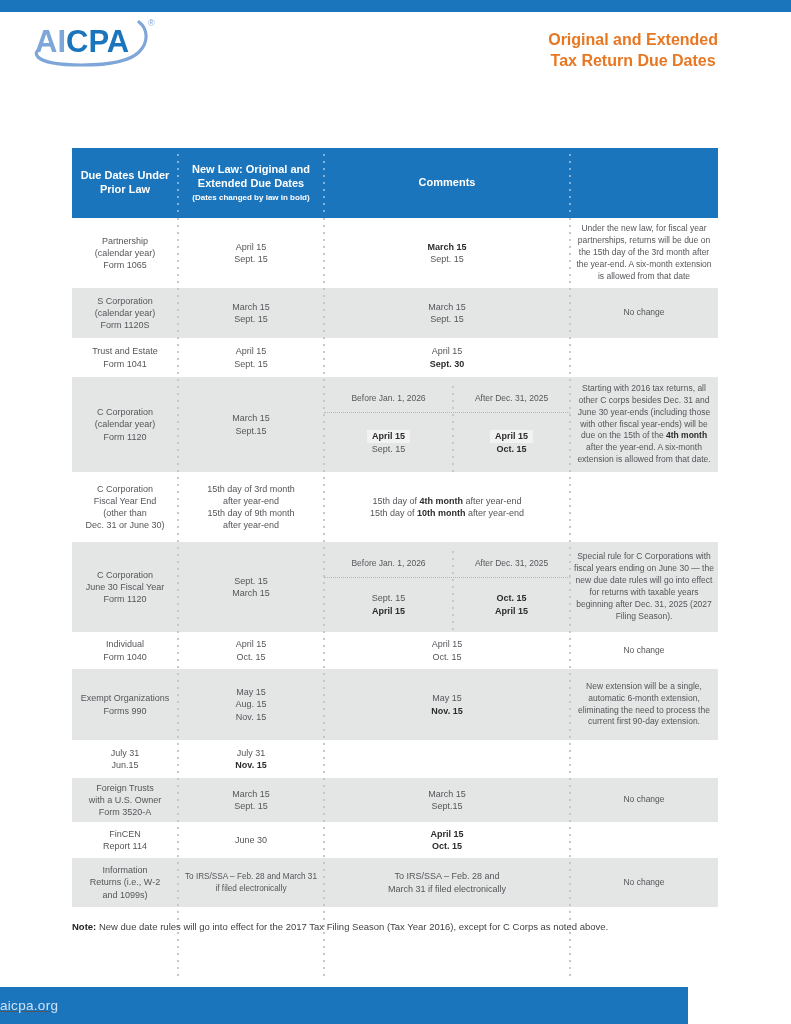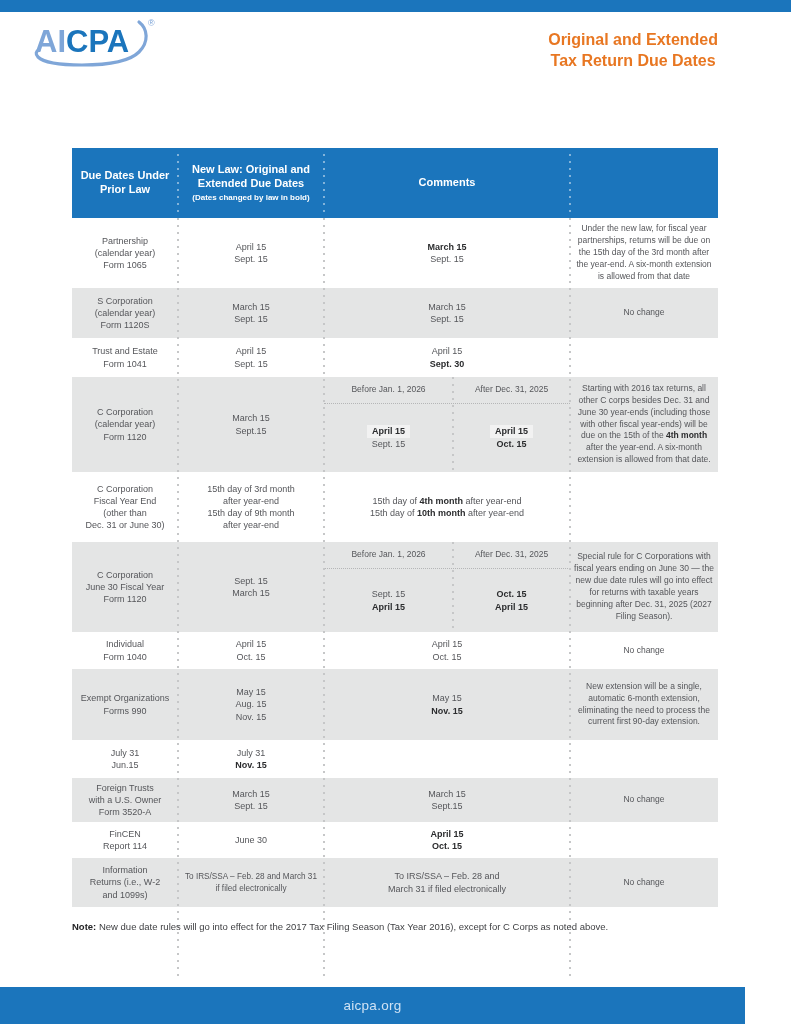--- a/index.html
+++ b/index.html
@@ -3,43 +3,43 @@
 <meta charset="utf-8">
 <style>
   :root{
     --blue:#1B75BC; --lblue:#7FA6D8; --orange:#E87722;
     --rowgray:#E4E5E5; --txt:#55565A; --bold:#2B2C2E; --dot:#C6C7C8;
   }
   html,body{margin:0;padding:0;background:#fff;}
   .page{position:relative;width:791px;height:1024px;background:#fff;overflow:hidden;
         font-family:"Liberation Sans", sans-serif;color:var(--txt);}
   .topbar{position:absolute;top:0;left:0;width:791px;height:12px;background:var(--blue);}
-  .footerbar{position:absolute;bottom:0;left:0;width:745px;height:37px;background:var(--blue);
-        display:flex;align-items:center;justify-content:center;}
+  .footerbar{position:absolute;bottom:0;left:0;width:688px;height:37px;background:var(--blue);
+        display:flex;align-items:center;text-decoration:underline;}
   .footerbar span{color:#CFE2F4;font-size:13.5px;letter-spacing:.3px;}
   .logo{position:absolute;left:26px;top:12px;width:150px;height:72px;}
   .doc-title{position:absolute;right:73px;top:30px;text-align:center;color:var(--orange);
         font-size:16px;font-weight:bold;line-height:1.3;}
   .tablewrap{position:absolute;left:72px;top:148px;width:646px;}
   .thead{position:relative;display:grid;grid-template-columns:106px 146px 246px 148px;
         height:70px;background:var(--blue);color:#fff;}
   .thead .hcell{display:flex;flex-direction:column;justify-content:center;align-items:center;
         text-align:center;font-weight:bold;font-size:11px;line-height:1.25;}
   .thead .hsub{font-weight:bold;font-size:8px;margin-top:2px;}
   .tbody{position:relative;}
   .row{display:grid;grid-template-columns:106px 146px 246px 148px;}
   .gray{background:var(--rowgray);}
   .cell{display:flex;flex-direction:column;justify-content:center;align-items:center;
         text-align:center;font-size:9px;line-height:1.35;}
   .cell.comment{font-size:8.5px;line-height:1.4;padding:2px 4px;}
   .b{font-weight:bold;color:var(--bold);}
   .hl{background:#F2F2F2;padding:0 5px;display:inline-block;}
   .small{font-size:8.2px;white-space:nowrap;}
   
-  .split{position:relative;display:flex;padding:0;}
+  .split{position:relative;display:flex;padding:0;margin-top:9px;}
   .subheads{display:grid;grid-template-columns:129px 117px;height:26px;align-items:center;
         border-bottom:1px dotted #B5B6B7;font-size:8.5px;}
   .subheads span{text-align:center;}
   .subvals{flex:1;display:grid;grid-template-columns:129px 117px;}
   .stack{display:flex;flex-direction:column;justify-content:center;align-items:center;
         text-align:center;font-size:9px;line-height:1.4;}
   .subdiv{position:absolute;left:128px;top:0;bottom:0;width:2px;
         background-image:repeating-linear-gradient(to bottom,var(--dot) 0 2px,transparent 2px 7px);}
   
   .vdot{position:absolute;width:2px;

